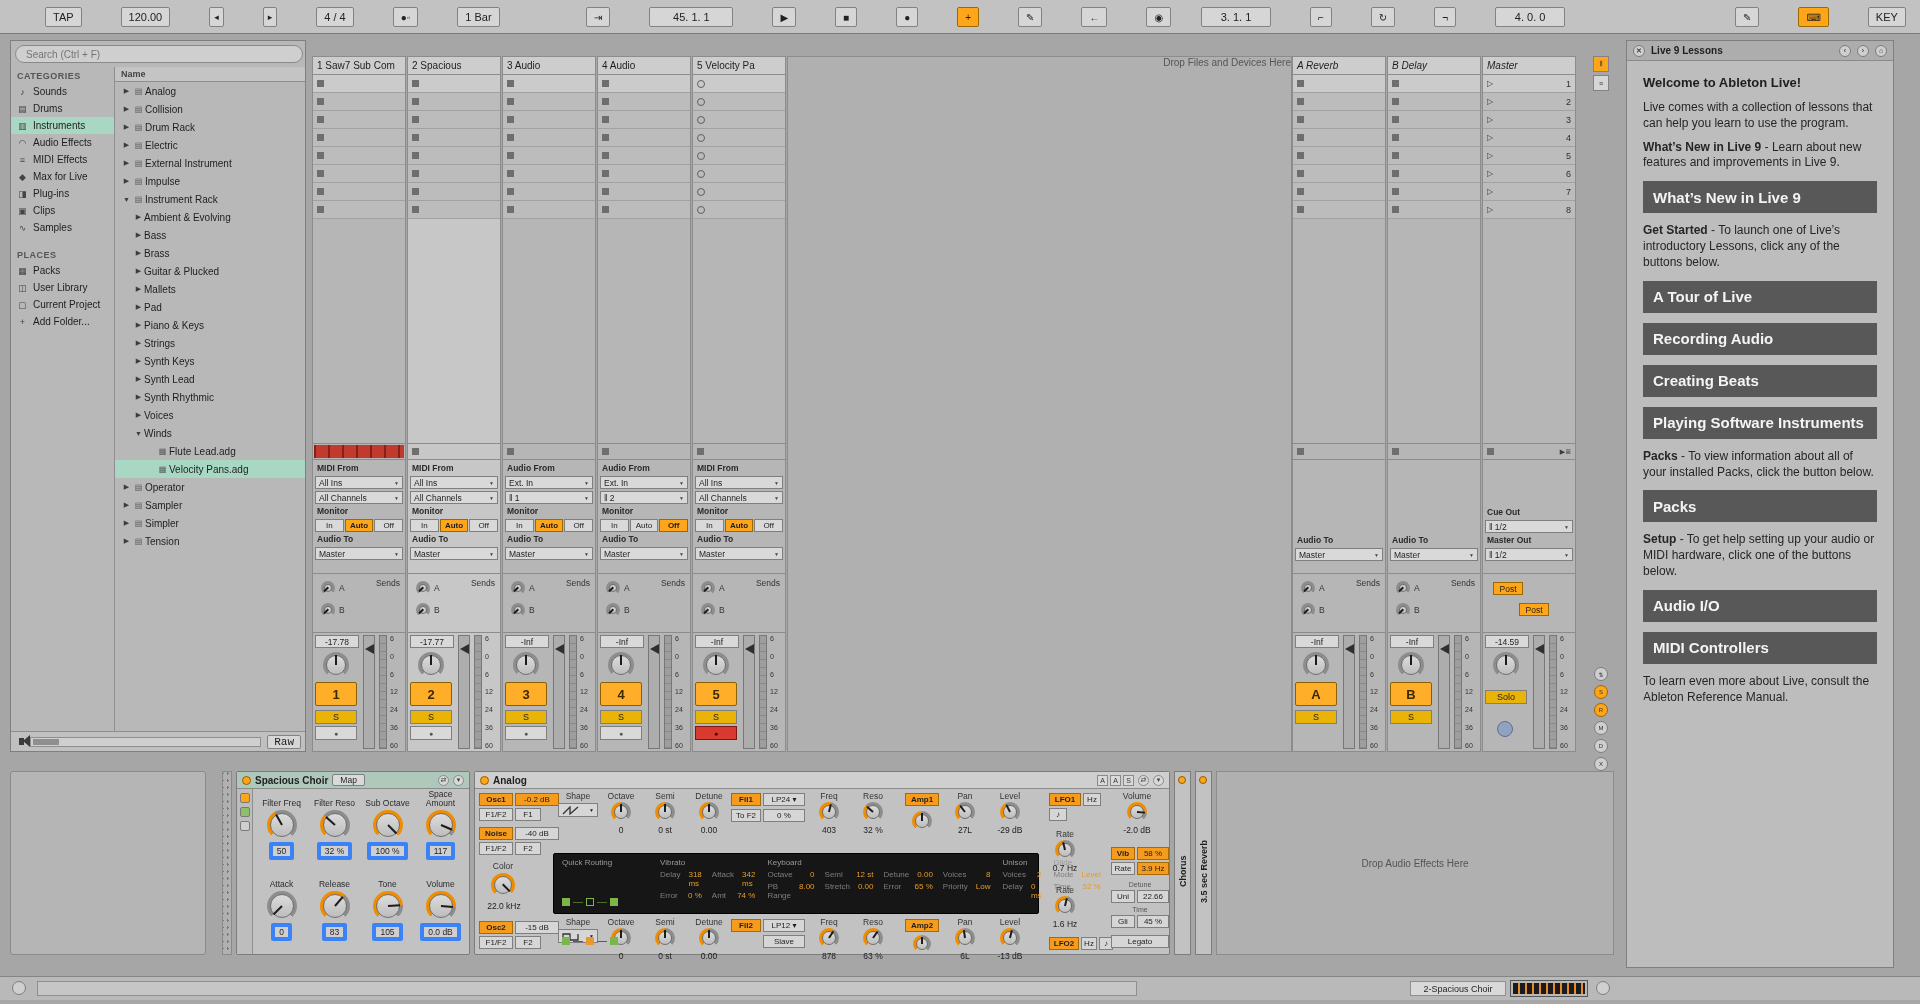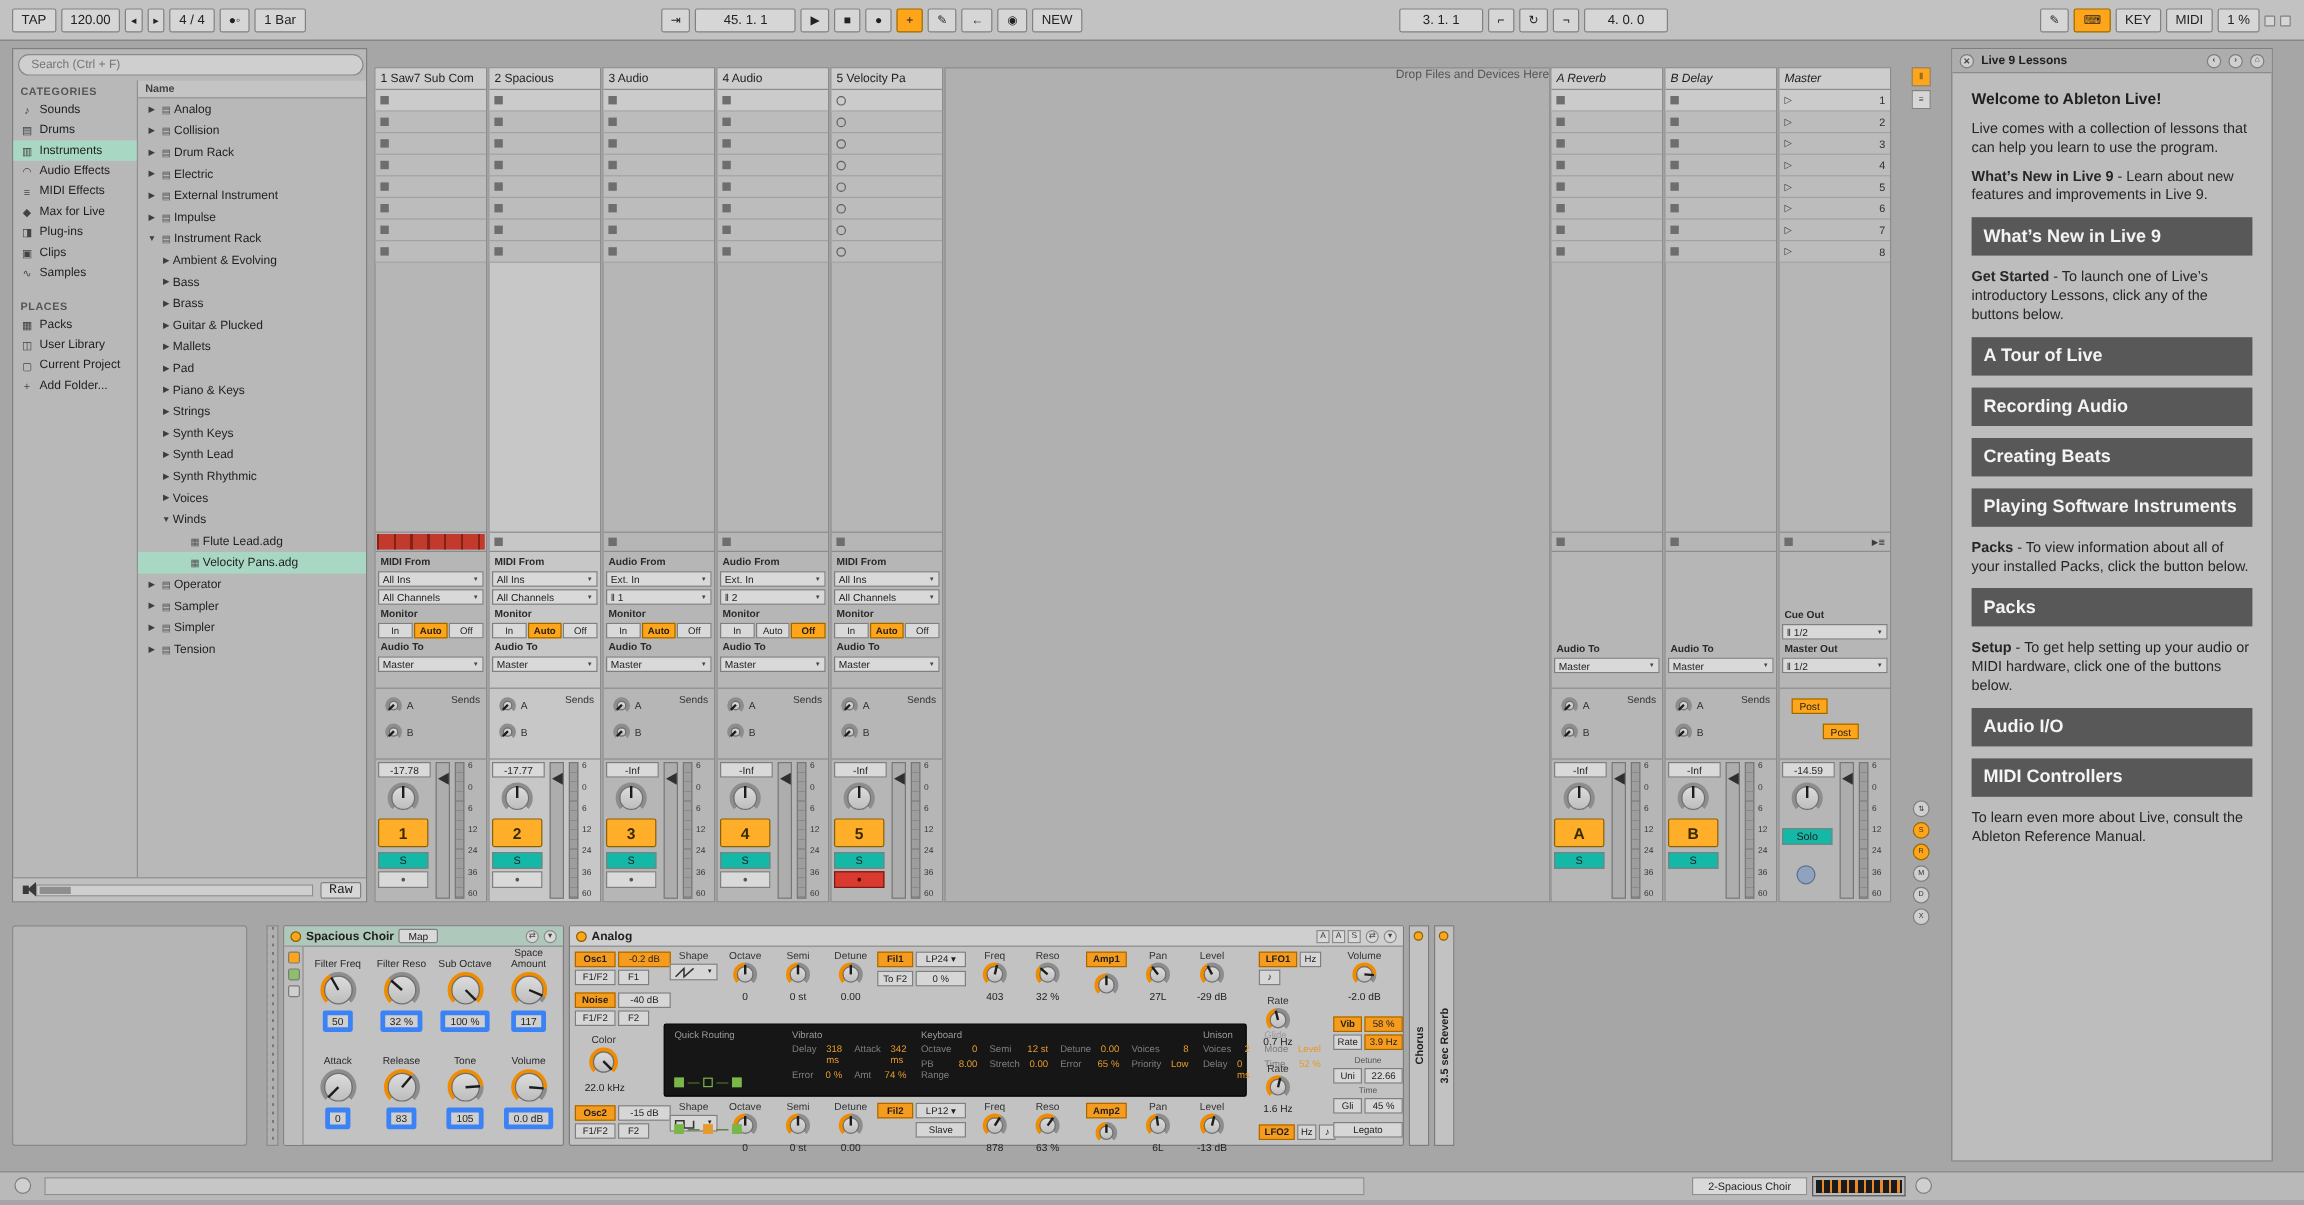--- a/index.html
+++ b/index.html
@@ -2,21 +2,21 @@
 <html><head>
 <meta charset="utf-8">
 <style>
   *{margin:0;padding:0;box-sizing:border-box;font-family:"Liberation Sans",sans-serif;-webkit-font-smoothing:antialiased;}
   html,body{width:1920px;height:1004px;overflow:hidden;background:#a6a6a6;color:#1e1e1e;}
   #app{position:relative;width:1920px;height:1004px;}
 
   
   #transport{position:absolute;left:0;top:0;width:1920px;height:34px;background:#c2c2c2;border-bottom:1px solid #7c7c7c;}
   .tgroup{position:absolute;top:6px;display:flex;gap:4px;align-items:center;height:22px;}
-  .tbox{height:20px;display:flex;align-items:center;justify-content:center;font-size:11px;background:#d6d6d6;border:1px solid #828282;border-radius:2px;padding:0 7px;color:#222;}
+  .tbox{height:20px;display:flex;align-items:center;justify-content:center;font-size:11px;background:#d6d6d6;border:1px solid #828282;border-radius:2px;padding:0 7px;color:#222;margin-left:35px;}
   .tbox.sm{padding:0 4px;font-size:9px;}
   .tbox.act{background:#ffa519;border-color:#9a6a00;}
   .tbox.glyph{font-size:10px;}
   .tled{width:9px;height:9px;background:#d6d6d6;border:1px solid #828282;border-radius:1px;}
 
   
   #browser{position:absolute;left:10px;top:40px;width:296px;height:712px;background:#b8b8b8;border:1px solid #7f7f7f;}
   #search{position:absolute;left:4px;top:4px;width:288px;height:18px;background:#cfcfcf;border:1px solid #8a8a8a;border-radius:9px;font-size:10px;color:#666;padding:0 10px;outline:none;}
   #cats-col{position:absolute;left:0;top:26px;width:104px;bottom:20px;border-right:1px solid #8f8f8f;overflow:hidden;}
   .side-h{font-size:9px;font-weight:bold;color:#555;letter-spacing:.5px;padding:4px 6px 2px;}
@@ -63,21 +63,21 @@
   .mon>div.act{background:#ffa519;border-color:#9a6a00;font-weight:bold;}
   .tsends{height:59px;flex:none;border-top:1px solid #8c8c8c;position:relative;}
   .sends-cap{position:absolute;right:5px;top:4px;font-size:8.5px;color:#333;}
   .srow{position:absolute;left:8px;display:flex;align-items:center;gap:4px;}
   .sletter{font-size:8.5px;color:#333;}
   .postbtn{position:absolute;left:10px;width:30px;height:13px;background:#ffa519;border:1px solid #9a6a00;font-size:8.5px;display:flex;align-items:center;justify-content:center;}
   .tfader{height:119px;flex:none;border-top:1px solid #8c8c8c;position:relative;}
   .peakbox{position:absolute;left:2px;top:2px;width:44px;height:13px;background:#d9d9d9;border:1px solid #7f7f7f;font-size:8.5px;display:flex;align-items:center;justify-content:center;}
   .pank{position:absolute;left:10px;top:19px;}
   .numbtn{position:absolute;left:2px;top:49px;width:42px;height:24px;background:#ffae2a;border:1px solid #8a6000;border-radius:2px;font-size:13px;font-weight:bold;color:#3a2a00;display:flex;align-items:center;justify-content:center;}
-  .sbtn{position:absolute;left:2px;top:77px;width:42px;height:14px;background:#14b8a6;border:1px solid #7f7f7f;font-size:9px;display:flex;align-items:center;justify-content:center;}
+  .sbtn{position:absolute;left:2px;top:77px;width:42px;height:14px;background:#eab308;border:1px solid #7f7f7f;font-size:9px;display:flex;align-items:center;justify-content:center;}
   .armbtn{position:absolute;left:2px;top:93px;width:42px;height:14px;background:#d9d9d9;border:1px solid #7f7f7f;font-size:7px;color:#555;display:flex;align-items:center;justify-content:center;}
   .armbtn.armed{background:#d93a30;border-color:#7d1712;color:#400;}
   .solobox{top:57px;}
   .cuecirc{position:absolute;left:14px;top:88px;width:16px;height:16px;border-radius:50%;background:#8fa3c0;border:1px solid #5c6f8d;}
   .flane{position:absolute;left:50px;top:2px;width:12px;bottom:2px;background:#adadad;border:1px solid #777;}
   .fhandle{position:absolute;right:0;width:0;height:0;border-top:5px solid transparent;border-bottom:5px solid transparent;border-right:9px solid #2f2f2f;}
   .meter{position:absolute;left:66px;top:2px;width:8px;bottom:2px;background:#9e9e9e;border:1px solid #777;background-image:repeating-linear-gradient(180deg,transparent 0 7px,#8a8a8a 7px 8px);}
   .fscale{position:absolute;left:77px;top:2px;width:16px;bottom:2px;display:flex;flex-direction:column;justify-content:space-between;font-size:7px;color:#333;}
   #dropzone{position:absolute;left:475px;top:0;bottom:0;width:505px;background:#b0b0b0;border:1px solid #8c8c8c;}
   #dropzone span{display:block;text-align:right;font-size:10px;color:#555;}
@@ -1557,20 +1557,23 @@
 
     <div class="vdev" style="left:1174px">
       <div class="dev-dot"></div>
       <div class="vtitle">Chorus</div>
     </div>
     <div class="vdev" style="left:1195px">
       <div class="dev-dot"></div>
       <div class="vtitle">3.5 sec Reverb</div>
     </div>
 
+    <div id="dropfx">
+        <span>Drop Audio Effects Here</span>
+      </div>
   </div>
 
   <div id="statusbar">
     <div class="sb-circ" style="left:12px"></div>
     <div id="sb-field"></div>
     <div id="sb-clipname">2-Spacious Choir</div>
     <div id="sb-miniclip"></div>
     <div class="sb-circ" style="left:1596px"></div>
   </div>
 

